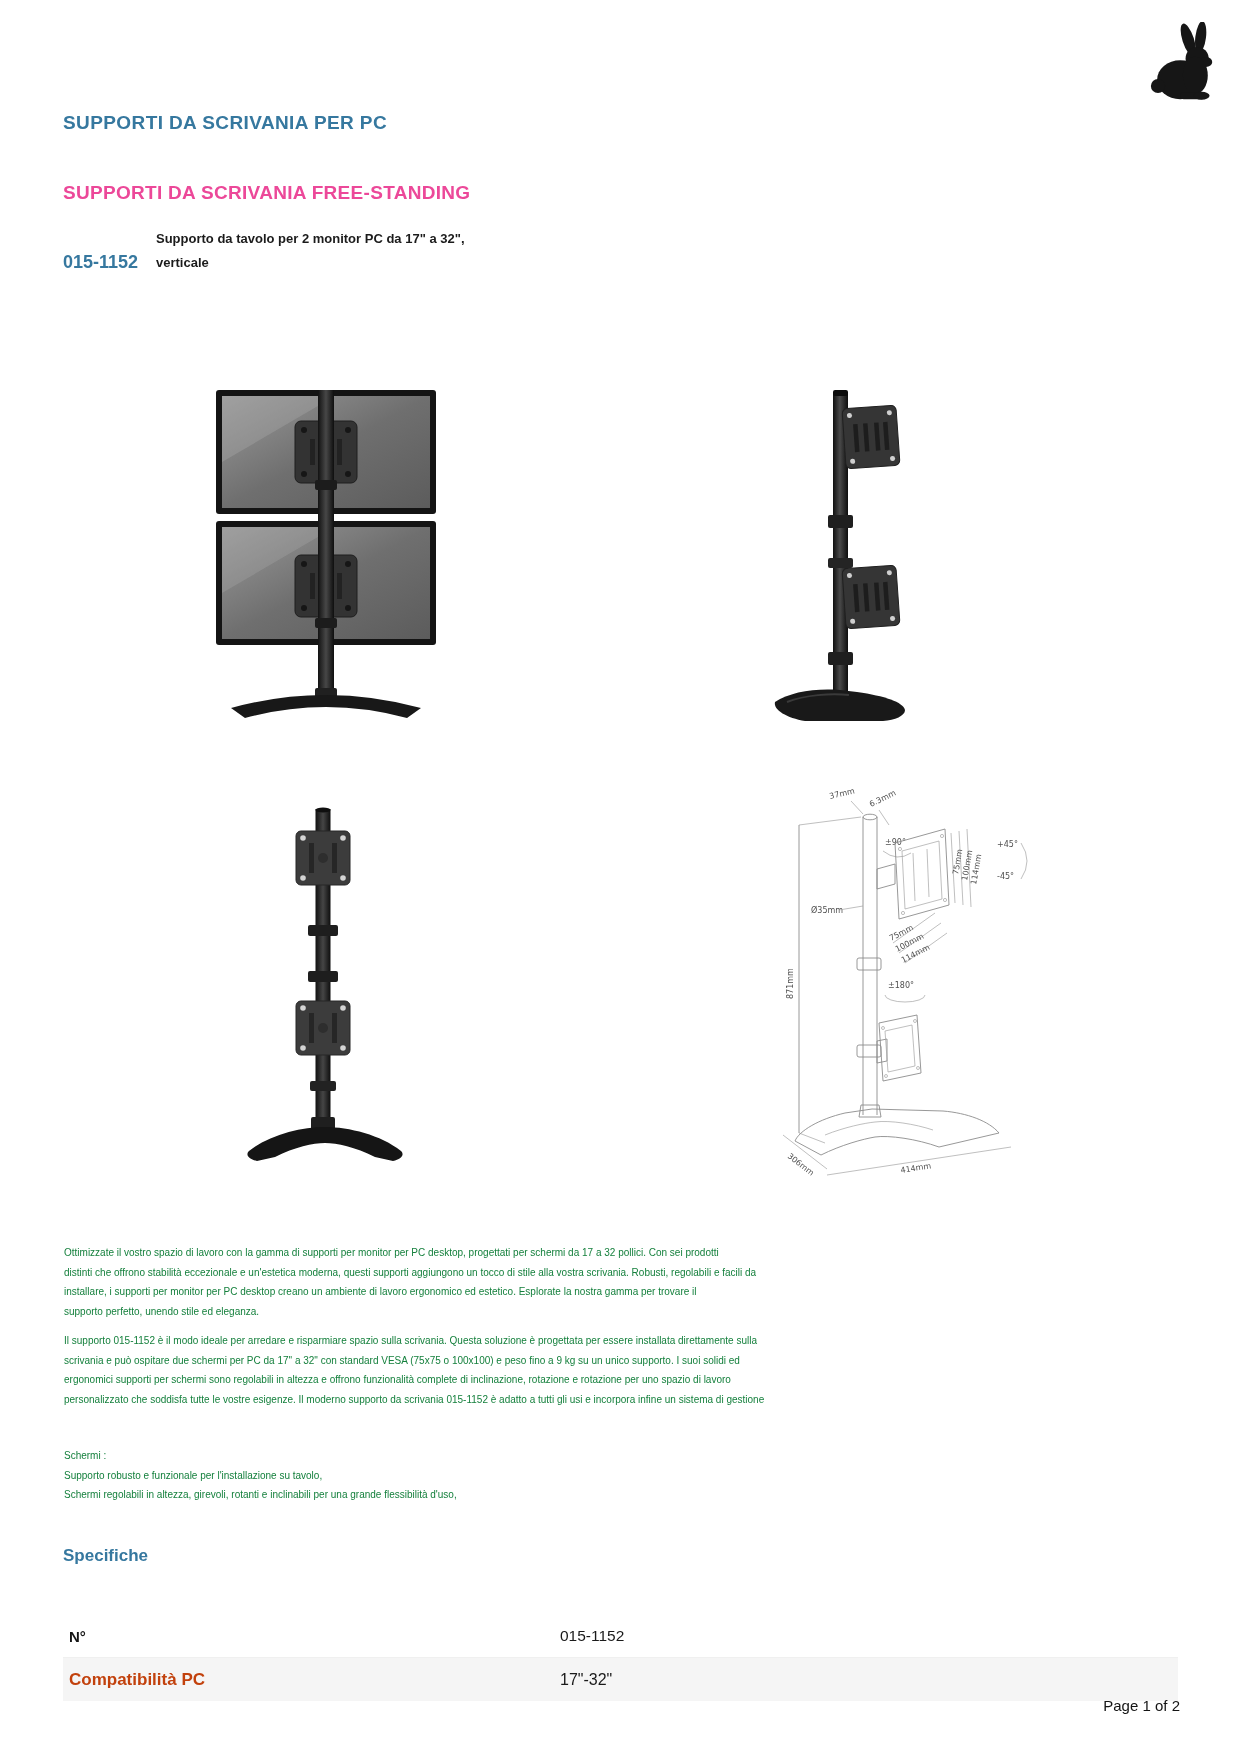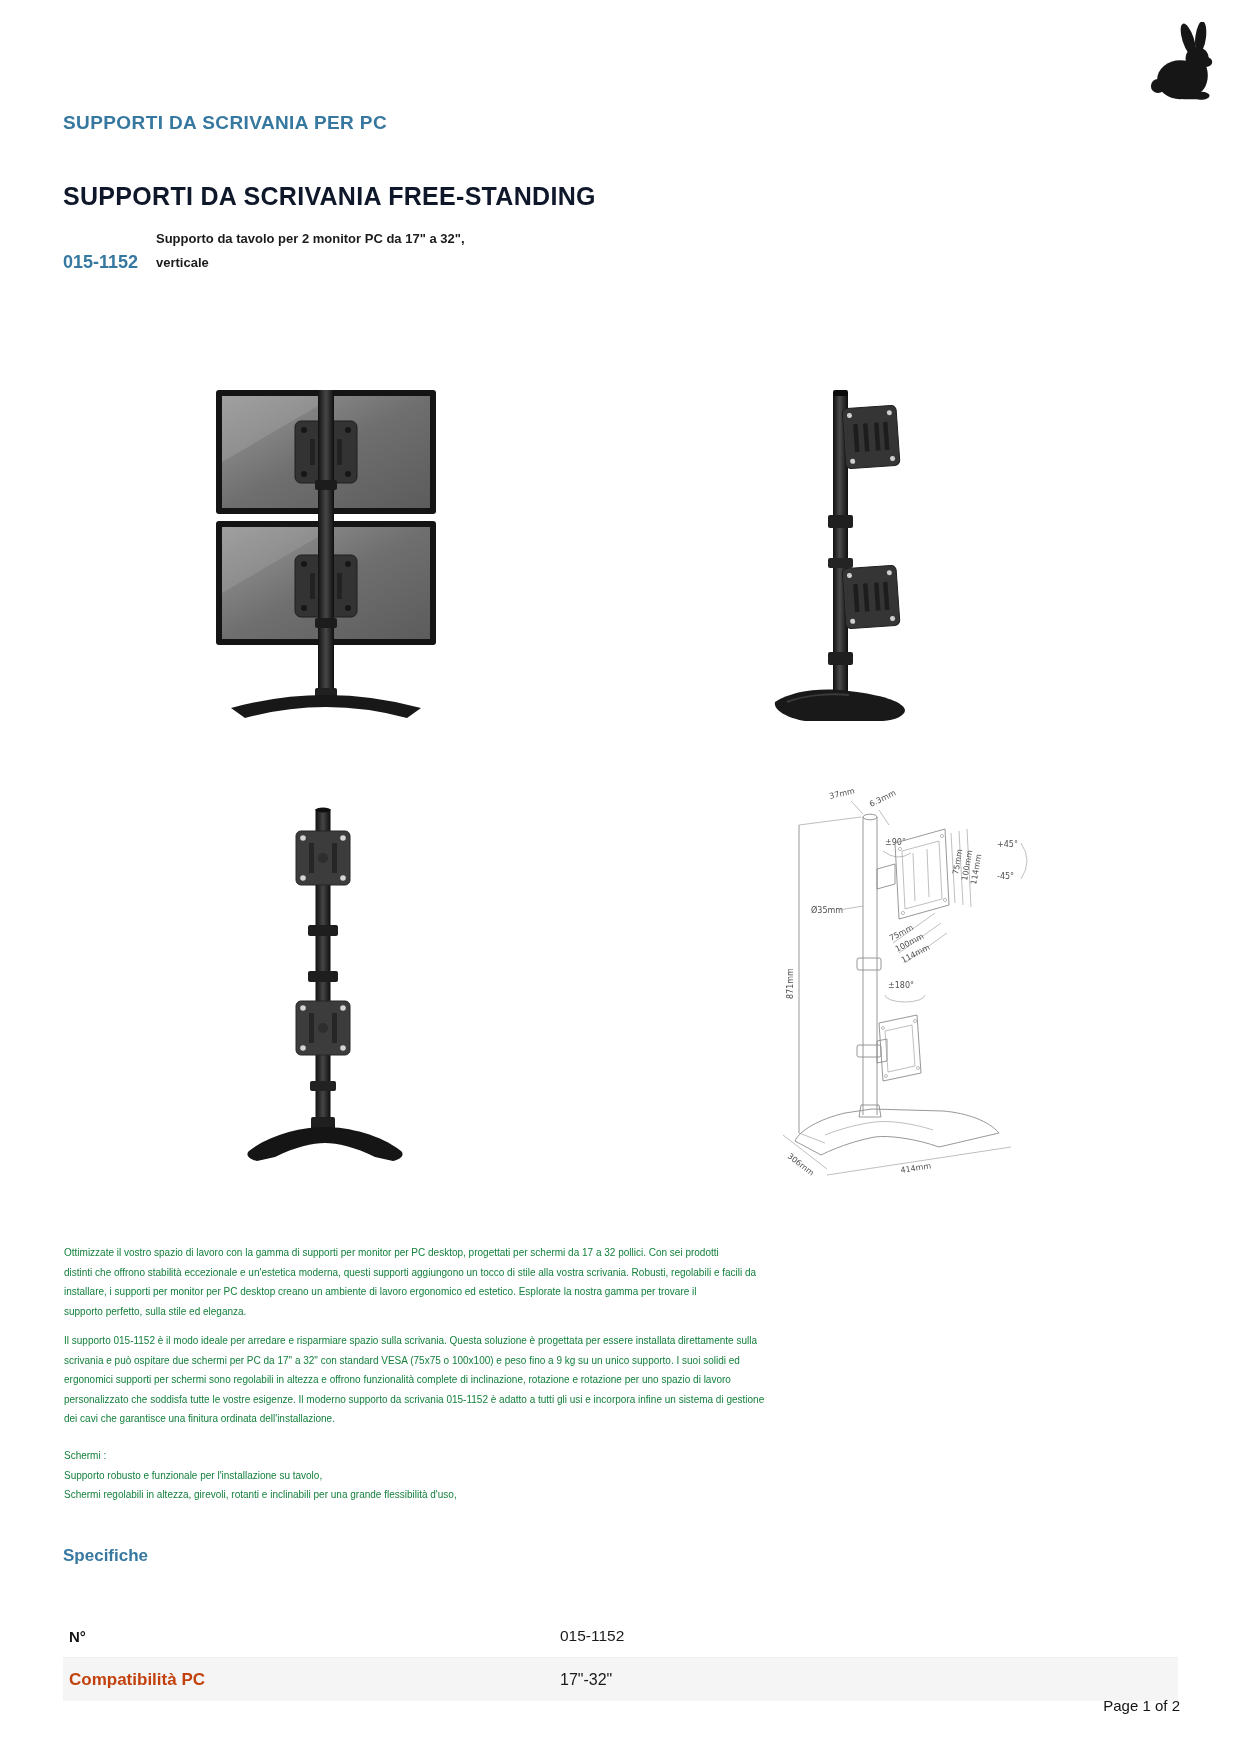--- a/index.html
+++ b/index.html
@@ -2,21 +2,21 @@
 <html><head>
 <meta charset="utf-8">
 <style>
   html,body{margin:0;padding:0;background:#fff;}
   .page{position:relative;width:1242px;height:1739px;background:#fff;
         font-family:"Liberation Sans",sans-serif;color:#1e1e1e;overflow:hidden;
         --accent:#36789F;--rowAlt:#f5f5f5;}
   .abs{position:absolute;}
   .accent{color:var(--accent);}
   .h1{left:63px;top:112px;font-size:19px;font-weight:800;letter-spacing:.4px;}
-  .h2{left:63px;top:182px;font-size:25px;font-weight:800;letter-spacing:.3px;color:#0f172a;}
+  .h2{left:63px;top:182px;font-size:19px;font-weight:800;letter-spacing:.3px;color:#ec4899;}
   .code{left:63px;top:252px;font-size:18px;font-weight:700;}
   .ptitle{left:156px;top:227px;font-size:13px;font-weight:600;line-height:24px;color:#1b1b1b;}
   .logo{left:1146px;top:22px;width:72px;height:80px;}
   .img1{left:215px;top:390px;}
   .img2{left:745px;top:390px;}
   .img3{left:245px;top:805px;}
   .img4{left:775px;top:783px;}
   .para{left:64px;font-size:10px;line-height:19.6px;color:#15803d;}
   .p1{top:1243px;}
   .p2{top:1331px;}
@@ -267,29 +267,28 @@
       <text transform="translate(12,374) rotate(38)">306mm</text>
       <line class="thin" x1="52" y1="392" x2="236" y2="364"></line>
       <text transform="translate(126,390) rotate(-9)">414mm</text>
     </svg>
   </div>
 
   <div class="abs para p1">
     <div>Ottimizzate il vostro spazio di lavoro con la gamma di supporti per monitor per PC desktop, progettati per schermi da 17 a 32 pollici. Con sei prodotti</div>
     <div>distinti che offrono stabilità eccezionale e un'estetica moderna, questi supporti aggiungono un tocco di stile alla vostra scrivania. Robusti, regolabili e facili da</div>
     <div>installare, i supporti per monitor per PC desktop creano un ambiente di lavoro ergonomico ed estetico. Esplorate la nostra gamma per trovare il</div>
-    <div>supporto perfetto, sulla stile ed eleganza.</div>
+    <div>supporto perfetto, unendo stile ed eleganza.</div>
   </div>
 
   <div class="abs para p2">
     <div>Il supporto 015-1152 è il modo ideale per arredare e risparmiare spazio sulla scrivania. Questa soluzione è progettata per essere installata direttamente sulla</div>
     <div>scrivania e può ospitare due schermi per PC da 17" a 32" con standard VESA (75x75 o 100x100) e peso fino a 9 kg su un unico supporto. I suoi solidi ed</div>
     <div>ergonomici supporti per schermi sono regolabili in altezza e offrono funzionalità complete di inclinazione, rotazione e rotazione per uno spazio di lavoro</div>
     <div>personalizzato che soddisfa tutte le vostre esigenze. Il moderno supporto da scrivania 015-1152 è adatto a tutti gli usi e incorpora infine un sistema di gestione</div>
-    <div>dei cavi che garantisce una finitura ordinata dell'installazione.</div>
   </div>
 
   <div class="abs para adv">
     <div>Schermi :</div>
     <div>Supporto robusto e funzionale per l'installazione su tavolo,</div>
     <div>Schermi regolabili in altezza, girevoli, rotanti e inclinabili per una grande flessibilità d'uso,</div>
   </div>
 
   <div class="abs spec-h accent">Specifiche</div>
   <div class="abs table">

